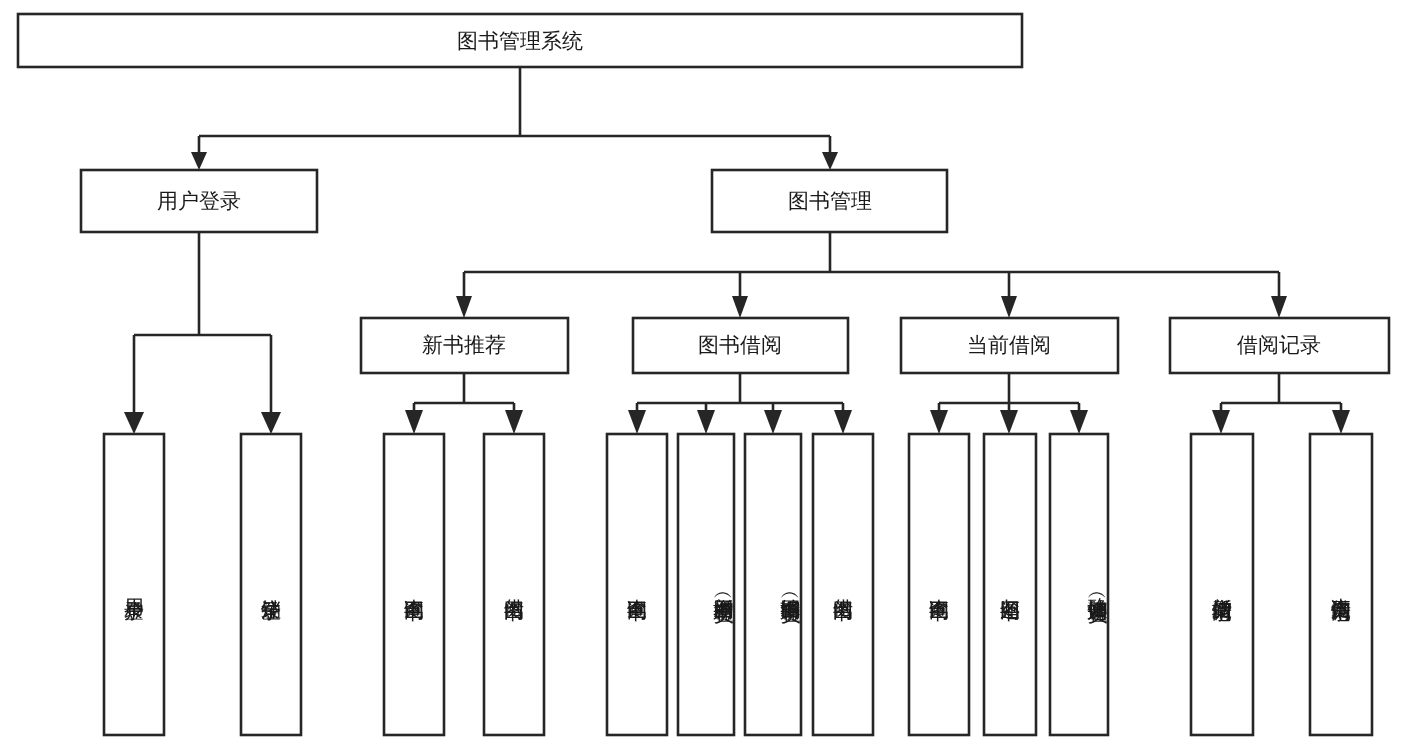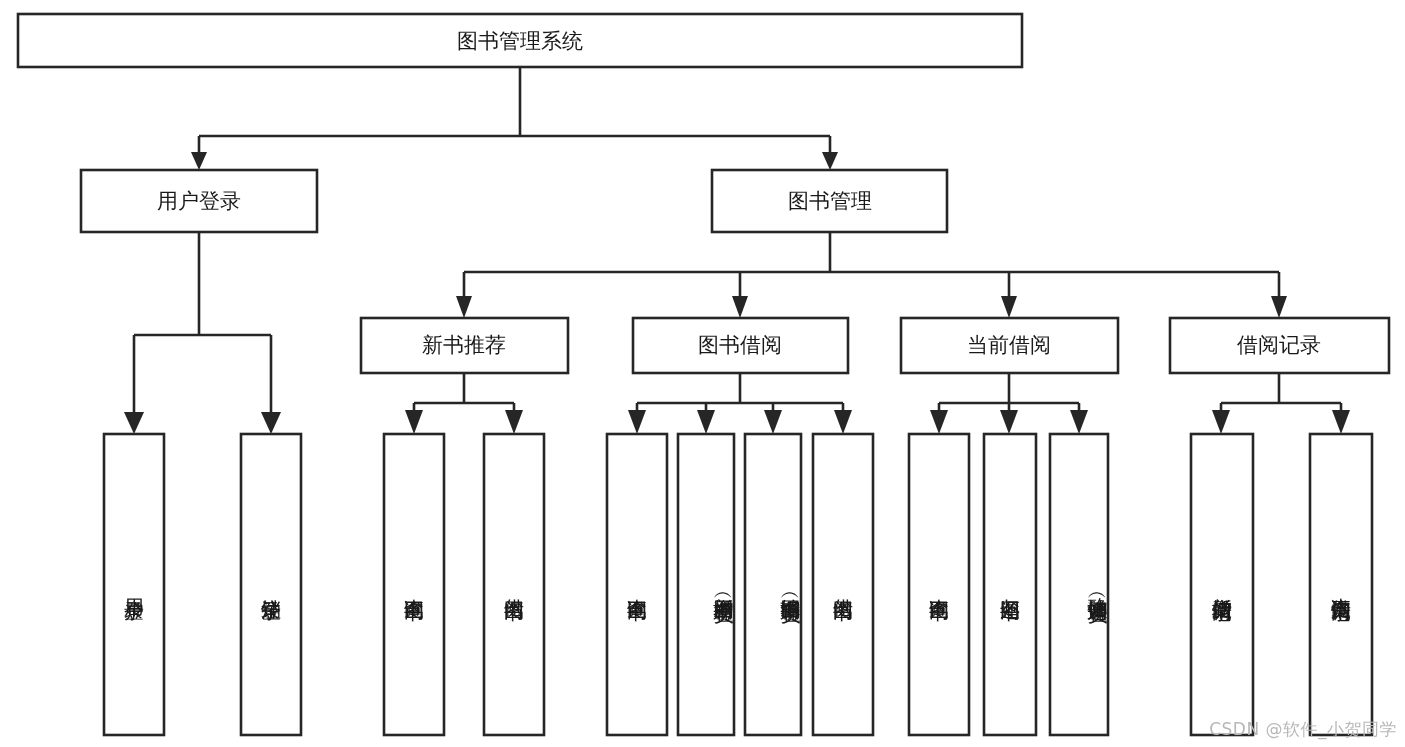--- a/index.html
+++ b/index.html
@@ -211,15 +211,14 @@
   <div class="vlabel" style="left:745px; top:442px; width:56px; height:288px;">编辑图书（管理员）</div>
   <div class="vlabel centered" style="left:813px; top:434px; width:60px; height:301px;">借阅图书</div>
 
   <div class="vlabel centered" style="left:909px; top:434px; width:60px; height:301px;">查询图书</div>
   <div class="vlabel centered" style="left:984px; top:434px; width:52px; height:301px;">归还图书</div>
   <div class="vlabel" style="left:1050px; top:442px; width:58px; height:288px;">确认归还（管理员）</div>
 
   <div class="vlabel centered" style="left:1191px; top:440px; width:62px; height:290px;">新增借阅记录</div>
   <div class="vlabel centered" style="left:1310px; top:440px; width:62px; height:290px;">查询借阅记录</div>
 
-  <div class="watermark">CSDN @软件_小贺同学</div>
 
 </div>
 
 </body></html>

